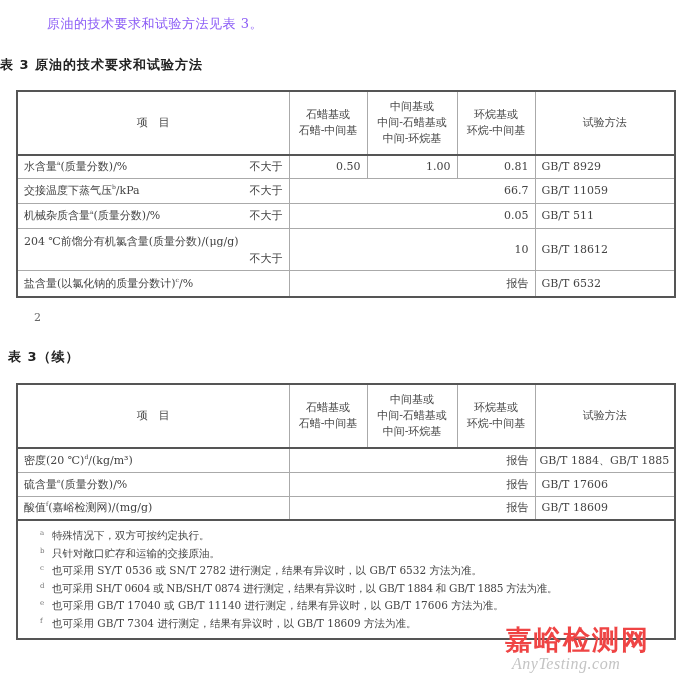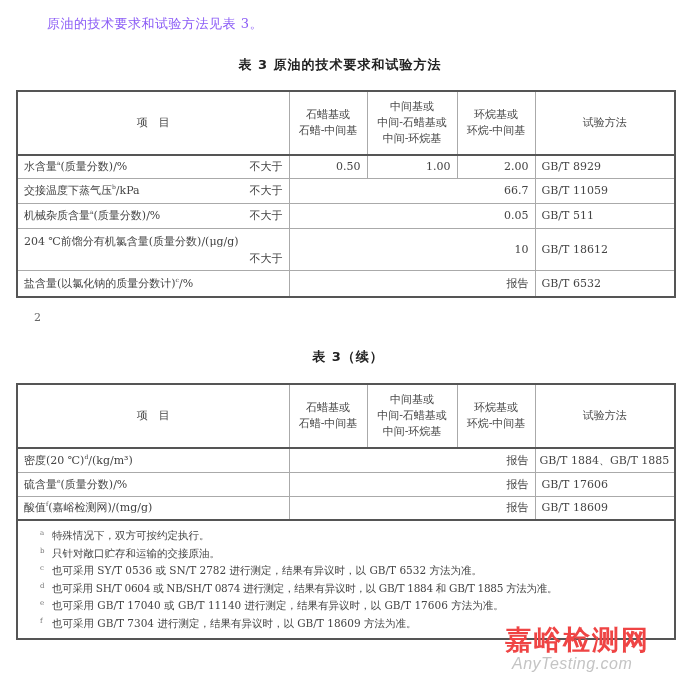--- a/index.html
+++ b/index.html
@@ -1,38 +1,38 @@
 <!DOCTYPE html>
 <html><head>
 <meta charset="utf-8">
 <style>
   html, body { margin:0; padding:0; background:#ffffff; }
   body { width:680px; height:680px; position:relative; overflow:hidden;
          font-family:"DejaVu Serif", "Liberation Serif", serif; color:#3a3a3a; }
   .abs { position:absolute; }
   .intro { left:47px; top:15px; font-size:13px; color:#8b5cf6; letter-spacing:0.5px; }
-  .tcap { left:0; width:680px; text-align:center; font-family:"DejaVu Sans", sans-serif;
+  .tcap { left:0; width:680px; font-family:"DejaVu Sans", sans-serif;
           font-weight:bold; font-size:13px; color:#222; letter-spacing:1px; }
   .pagenum { left:34px; top:311px; font-size:11px; color:#666; }
   table { position:absolute; left:16px; width:658px; border-collapse:collapse;
           border:2px solid #555; font-size:11px; color:#444; table-layout:fixed; }
   td { border:1px solid #aaa; padding:0 6px; vertical-align:middle; }
   thead td { text-align:center; line-height:16px; font-size:11px; color:#444; }
   thead tr { height:64px; }
   tbody tr:first-child td { border-top:2px solid #555; }
   .c { text-align:right; }
   .item { position:relative; }
   .nm { position:absolute; right:6px; }
   .notes td { border-top:2px solid #555; padding:6px 0 6px 34px; font-size:10.5px; line-height:17.5px; }
   .fn { display:block; position:relative; }
   .fn sup, .item sup { font-size:6px; vertical-align:super; }
   .fnm { position:absolute; left:-12px; top:-2px; font-size:7px; color:#777; }
   .wm1 { left:505px; top:622px; font-family:"DejaVu Sans", sans-serif; font-weight:bold;
          font-size:27px; color:#ef4444; letter-spacing:2px; }
-  .wm2 { left:512px; top:655px; font-family:Liberation Sans, sans-serif; font-style:italic;
+  .wm2 { left:512px; top:655px; font-family:Liberation Serif, serif; font-style:italic;
          font-size:16px; color:#c4c4c4; letter-spacing:0.5px; }
 </style>
 </head>
 <body>
 
 <div class="abs intro">原油的技术要求和试验方法见表 3。</div>
 <div class="abs tcap" style="top:56px;">表 3   原油的技术要求和试验方法</div>
 
 <table style="top:90px;">
   <colgroup>
@@ -49,21 +49,21 @@
       <td><span>中间基或</span><br><span>中间-石蜡基或</span><br><span>中间-环烷基</span></td>
       <td><span>环烷基或</span><br><span>环烷-中间基</span></td>
       <td>试验方法</td>
     </tr>
   </thead>
   <tbody>
     <tr style="height:23px;">
       <td class="item"><span>水含量</span><sup>a</sup><span>(质量分数)/%</span><span class="nm">不大于</span></td>
       <td class="c">0.50</td>
       <td class="c">1.00</td>
-      <td class="c">2.00</td>
+      <td class="c">0.81</td>
       <td>GB/T 8929</td>
     </tr>
     <tr style="height:25px;">
       <td class="item"><span>交接温度下蒸气压</span><sup>b</sup><span>/kPa</span><span class="nm">不大于</span></td>
       <td class="c" colspan="3">66.7</td>
       <td>GB/T 11059</td>
     </tr>
     <tr style="height:25px;">
       <td class="item"><span>机械杂质含量</span><sup>a</sup><span>(质量分数)/%</span><span class="nm">不大于</span></td>
       <td class="c" colspan="3">0.05</td>

